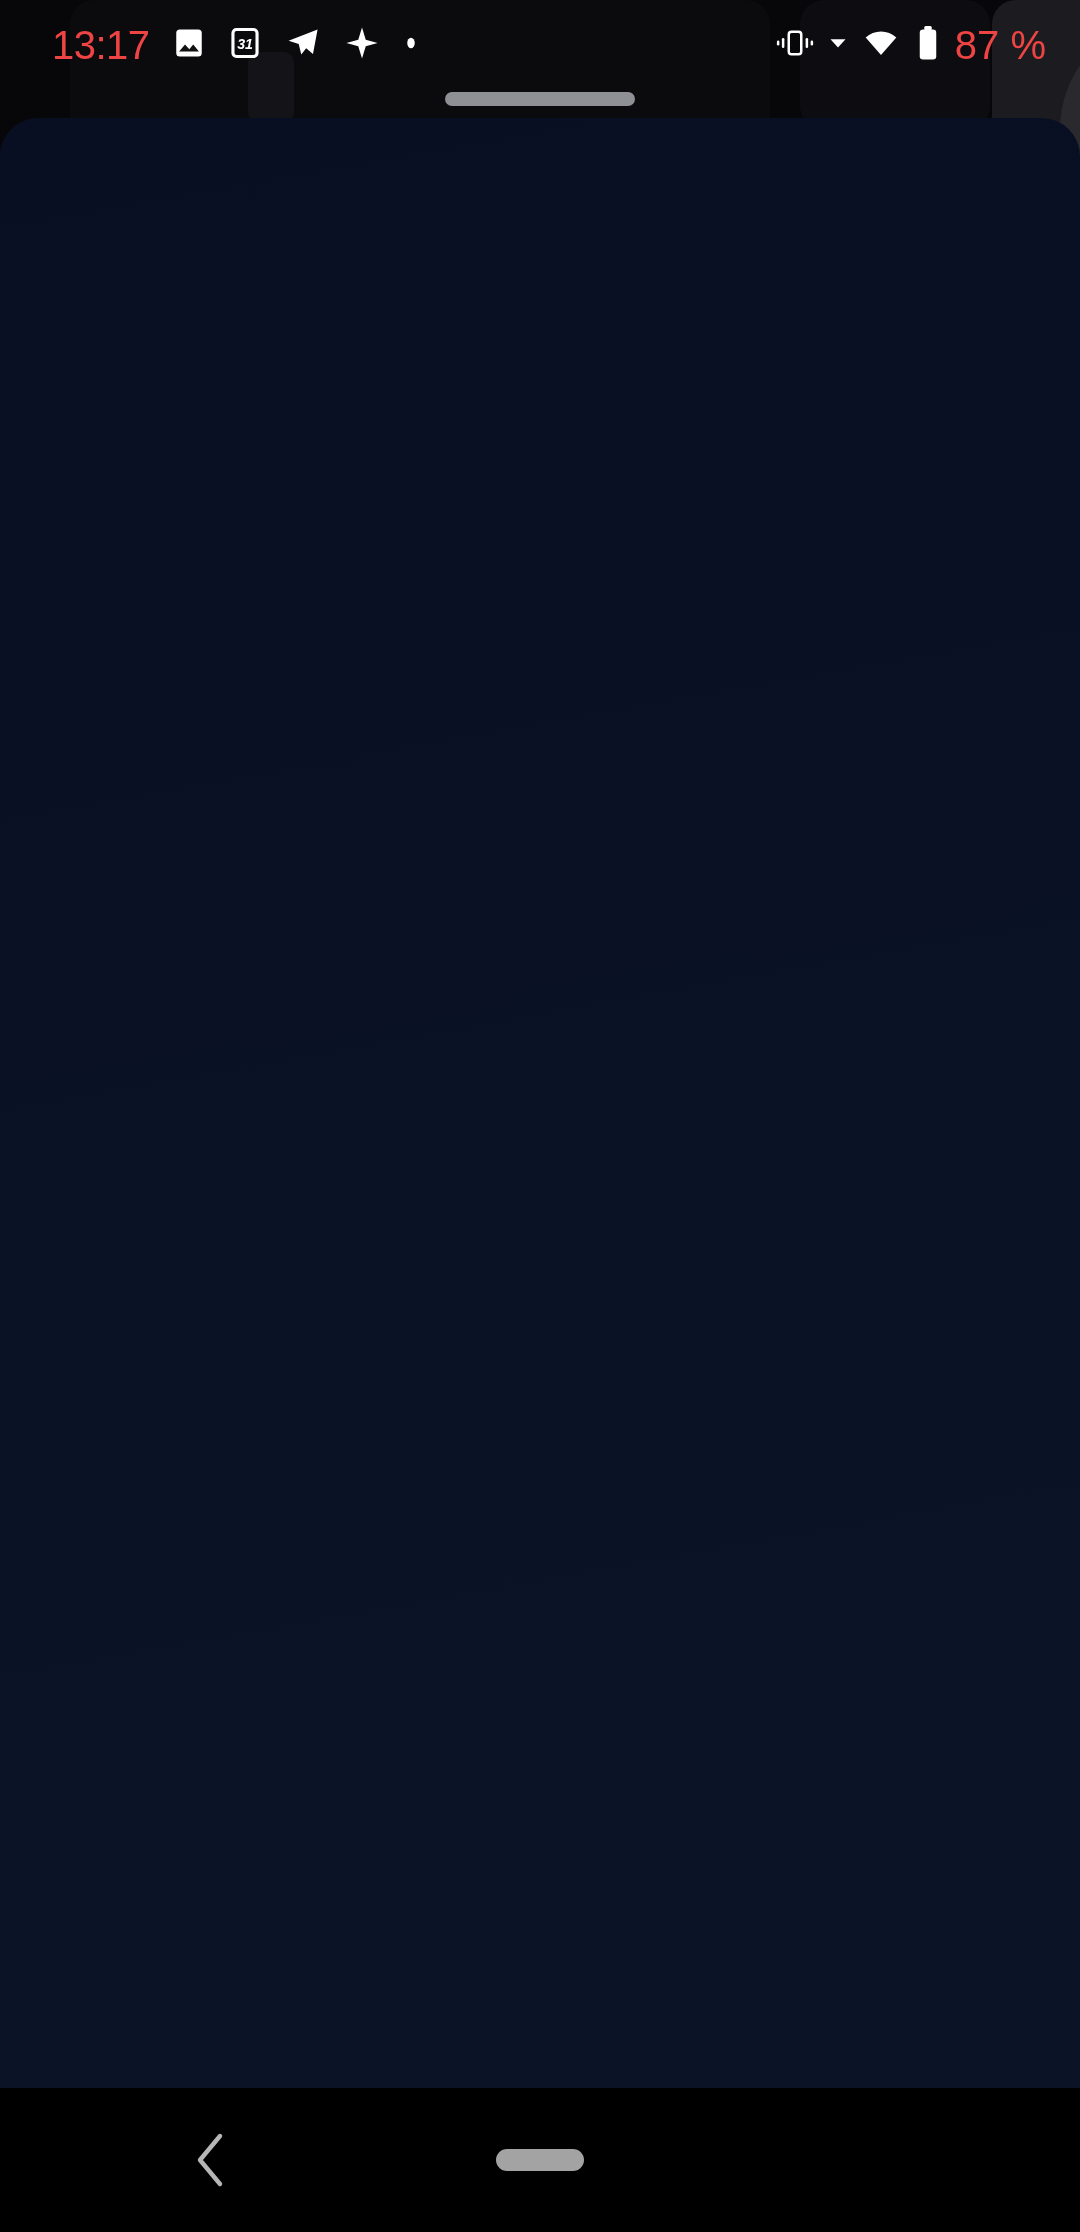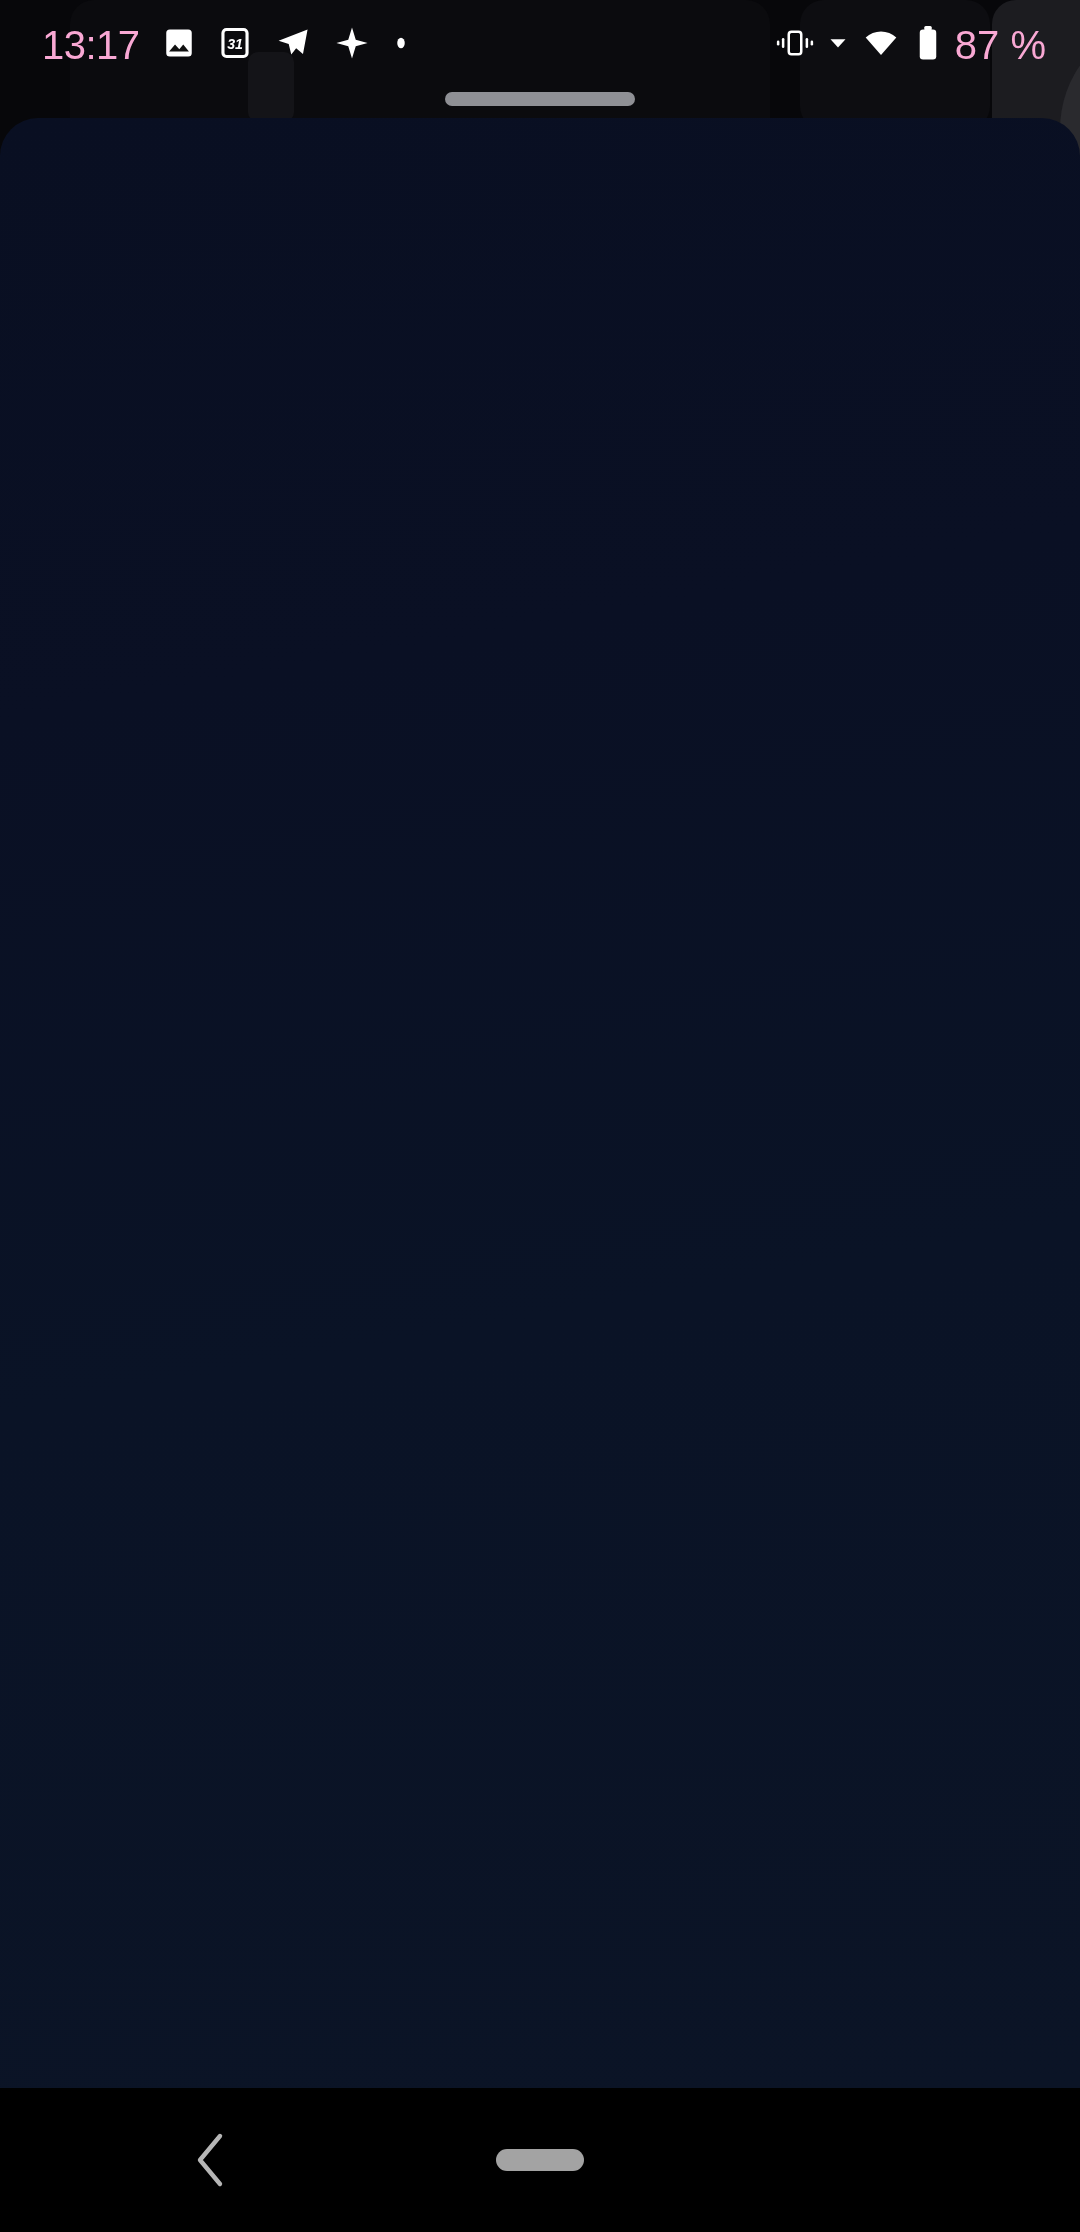--- a/index.html
+++ b/index.html
@@ -7,21 +7,21 @@
     width:1080px; height:2232px;
     background:#000;
     font-family:"Liberation Sans", sans-serif;
     overflow:hidden;
   }
   #screen { position:relative; width:1080px; height:2232px; background:#060608; }
 
   
   .statusbar{
     position:absolute; top:0; left:0; width:1080px; height:90px;
-    display:flex; align-items:center; color:#f9a8d4; z-index:40;
+    display:flex; align-items:center; color:#ef4444; z-index:40;padding-left:10px;
   }
   .sb-left{ display:flex; align-items:center; gap:22px; padding-left:42px; }
   .sb-clock{ font-size:40px; font-weight:400; letter-spacing:-0.5px; }
   .sb-right{ margin-left:auto; display:flex; align-items:center; gap:14px; padding-right:34px; }
   .sb-batt{ font-size:40px; font-weight:400; }
   .ic{ display:inline-block;font-style:italic; }
 
   
   .bg-layer{ position:absolute; inset:0; background:#07070a; }
   .bg-tile{ position:absolute; border-radius:24px; }

